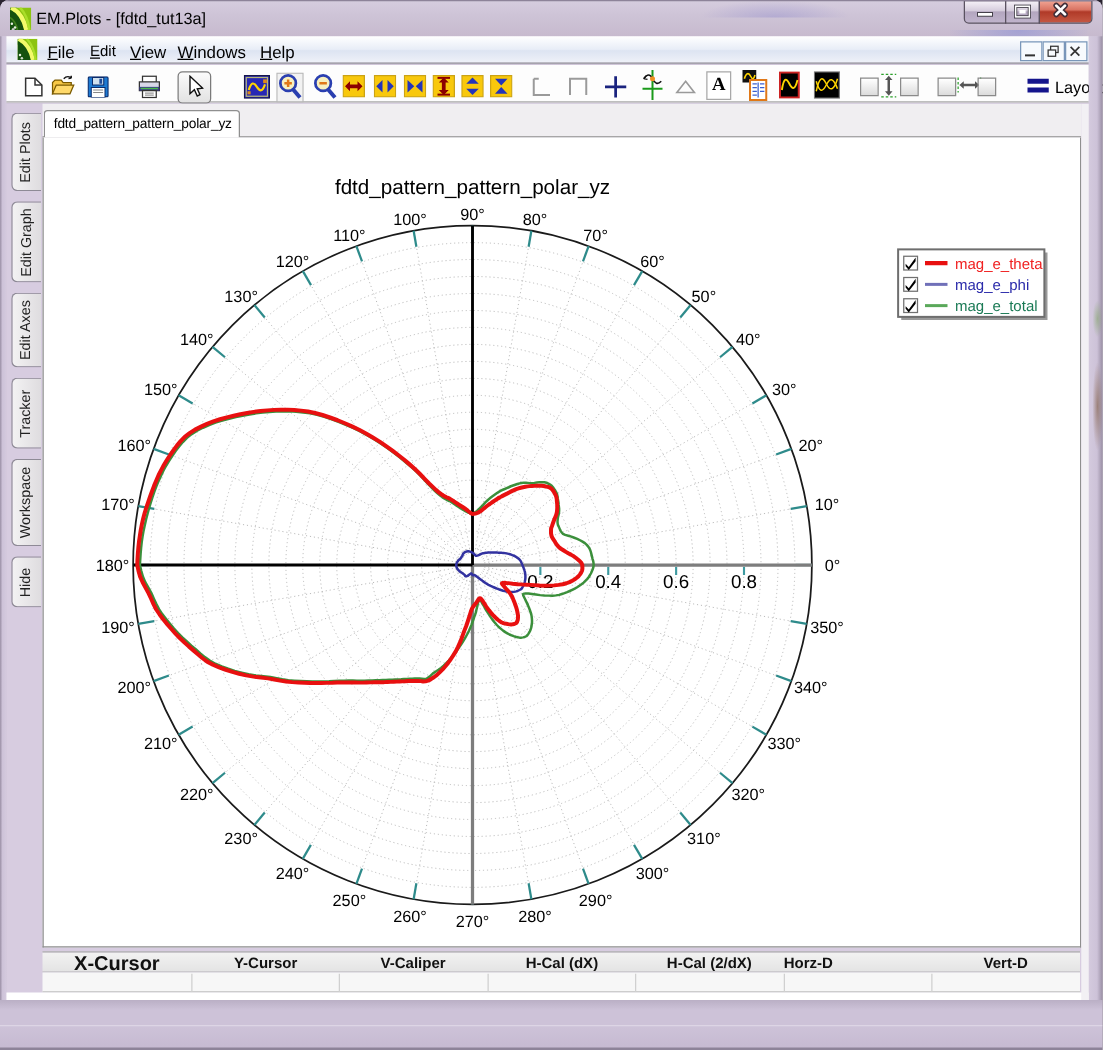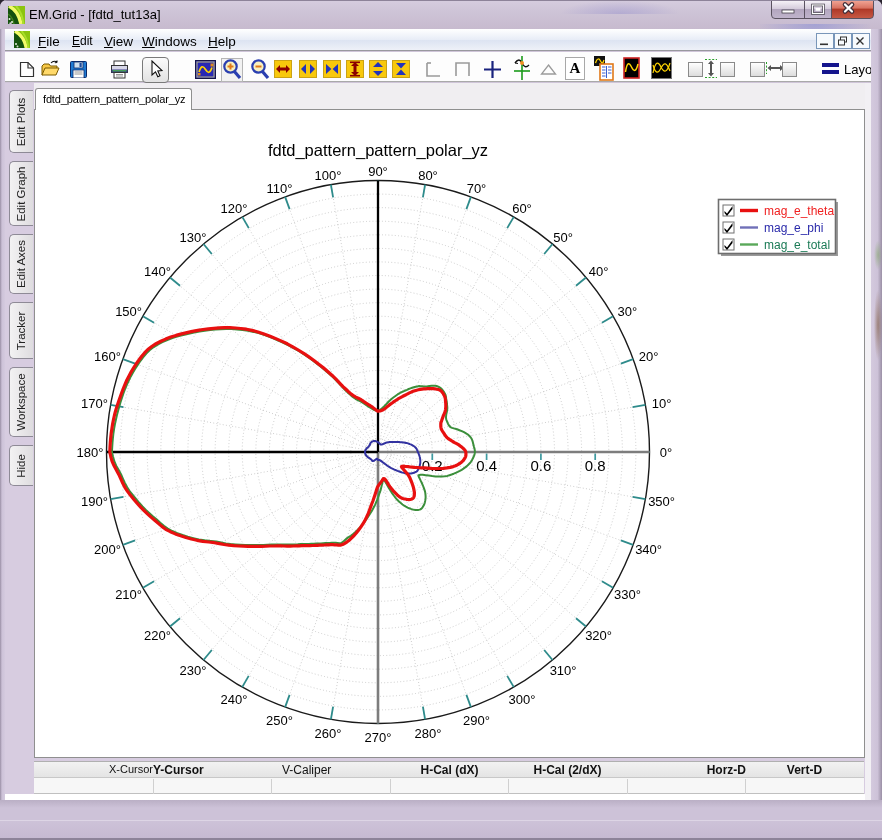--- a/index.html
+++ b/index.html
@@ -16,21 +16,21 @@
     <rect x="0" y="0" width="17" height="18" fill="#8cc410"></rect>
     <path d="M0 0 L6 0 C3 1.5 1.5 3 0 6 Z" fill="#46841c"></path>
     <path d="M0 2 C6 4 10 9 11.5 18 L0 18 Z" fill="#15520e"></path>
     <path d="M1 0 C7 3 11 8 13 18" stroke="#f2fa6a" stroke-width="3.4" fill="none"></path>
     <path d="M8 0 C12 4 14.5 10 15.5 18" stroke="#aade2a" stroke-width="2" fill="none"></path>
     <path d="M0 8 C3 10 5 13 6 18" stroke="#3f7f1c" stroke-width="1.4" fill="none"></path>
     <circle cx="1.5" cy="13" r="1" fill="#e8f0e0"></circle>
       <circle cx="4" cy="16" r="1" fill="#e8f0e0"></circle>
     <circle cx="2.5" cy="17.5" r="1.2" fill="#cccccc"></circle>
   </svg>
-  <div style="position:absolute;left:29px;top:7px;font-size:13px;color:#000">EM.Grid - [fdtd_tut13a]</div>
+  <div style="position:absolute;left:29px;top:7px;font-size:13px;color:#000">EM.Plots - [fdtd_tut13a]</div>
 
   <div class="aerobtn" style="left:771px;width:34px;border-radius:0 0 0 4px"></div>
   <div class="aerobtn" style="left:804px;width:28px"></div>
   <div class="aerobtn" style="left:831px;width:43px;border-radius:0 0 4px 0;background:linear-gradient(180deg,#f0a292 0%,#d97463 40%,#b03a28 50%,#c55843 100%)"></div>
   <svg style="position:absolute;left:771px;top:0" width="103" height="19">
     <rect x="11" y="10" width="12" height="3" fill="#fff" stroke="#44404a" stroke-width="0.8"></rect>
     <rect x="41.5" y="5" width="11" height="8.5" fill="none" stroke="#44404a" stroke-width="2.6"></rect>
     <rect x="41.5" y="5" width="11" height="8.5" fill="none" stroke="#fff" stroke-width="1.2"></rect>
     <rect x="44.5" y="8" width="5" height="2.8" fill="#fff"></rect>
     <path d="M74 4.5 L81 11.5 M81 4.5 L74 11.5" stroke="#44303a" stroke-width="4.6" stroke-linecap="round"></path>
@@ -396,26 +396,26 @@
       <path d="M724.5 228.0 L727 230.5 L732.5 223.0 L732.5 226.0 L727 233.0 L724.5 230.0 Z" fill="#000"></path>
       <line x1="740" y1="227.5" x2="758" y2="227.5" stroke="#7070b8" stroke-width="2.4"></line>
       <text x="764" y="232.0" font-size="12" fill="#2a2aaa">mag_e_phi</text>
 <rect x="723" y="239.0" width="11" height="11" fill="#fff" stroke="#707070"></rect>
       <path d="M724.5 245.0 L727 247.5 L732.5 240.0 L732.5 243.0 L727 250.0 L724.5 247.0 Z" fill="#000"></path>
       <line x1="740" y1="244.5" x2="758" y2="244.5" stroke="#5aa85a" stroke-width="2.4"></line>
       <text x="764" y="249.0" font-size="12" fill="#1a7a55">mag_e_total</text>
 </svg>
 
   <div style="position:absolute;left:34px;top:761px;width:830px;height:17px;background:linear-gradient(180deg,#f2f2f2,#e4e4e4);border-top:1px solid #b0b0b0;border-bottom:1px solid #c8c8c8;box-sizing:border-box"></div>
-    <div style="position:absolute;left:34px;top:763px;width:119px;text-align:right;font-size:11px;font-weight:normal;color:#111">X-Cursor</div>
-    <div style="position:absolute;left:153px;top:763px;width:119px;text-align:left;font-size:12px;font-weight:bold;color:#111">Y-Cursor</div>
-    <div style="position:absolute;left:282px;top:763px;width:119px;font-size:12px;font-weight:normal;color:#111">V-Caliper</div>
+    <div style="position:absolute;left:34px;top:763px;width:119px;text-align:center;font-size:16px;font-weight:bold;color:#111">X-Cursor</div>
+    <div style="position:absolute;left:153px;top:763px;width:119px;text-align:center;font-size:12px;font-weight:bold;color:#111">Y-Cursor</div>
+    <div style="position:absolute;left:271px;top:763px;width:119px;text-align:center;font-size:12px;font-weight:bold;color:#111">V-Caliper</div>
     <div style="position:absolute;left:390px;top:763px;width:119px;text-align:center;font-size:12px;font-weight:bold;color:#111">H-Cal (dX)</div>
     <div style="position:absolute;left:508px;top:763px;width:119px;text-align:center;font-size:12px;font-weight:bold;color:#111">H-Cal (2/dX)</div>
-    <div style="position:absolute;left:627px;top:763px;width:119px;text-align:right;font-size:12px;font-weight:bold;color:#111">Horz-D</div>
+    <div style="position:absolute;left:627px;top:763px;width:119px;text-align:left;font-size:12px;font-weight:bold;color:#111">Horz-D</div>
     <div style="position:absolute;left:745px;top:763px;width:119px;text-align:center;font-size:12px;font-weight:bold;color:#111">Vert-D</div>
     <div style="position:absolute;left:34px;top:778px;width:830px;height:16px;background:#f7f7f7;border-bottom:1px solid #c0c0c0;box-sizing:border-box"></div>
     <div style="position:absolute;left:153px;top:779px;width:1px;height:15px;background:#d0d0d0"></div>
     <div style="position:absolute;left:271px;top:779px;width:1px;height:15px;background:#d0d0d0"></div>
     <div style="position:absolute;left:390px;top:779px;width:1px;height:15px;background:#d0d0d0"></div>
     <div style="position:absolute;left:508px;top:779px;width:1px;height:15px;background:#d0d0d0"></div>
     <div style="position:absolute;left:627px;top:779px;width:1px;height:15px;background:#d0d0d0"></div>
     <div style="position:absolute;left:745px;top:779px;width:1px;height:15px;background:#d0d0d0"></div>
 
   <div style="position:absolute;left:5px;top:794px;width:866px;height:6px;background:#fff"></div>

